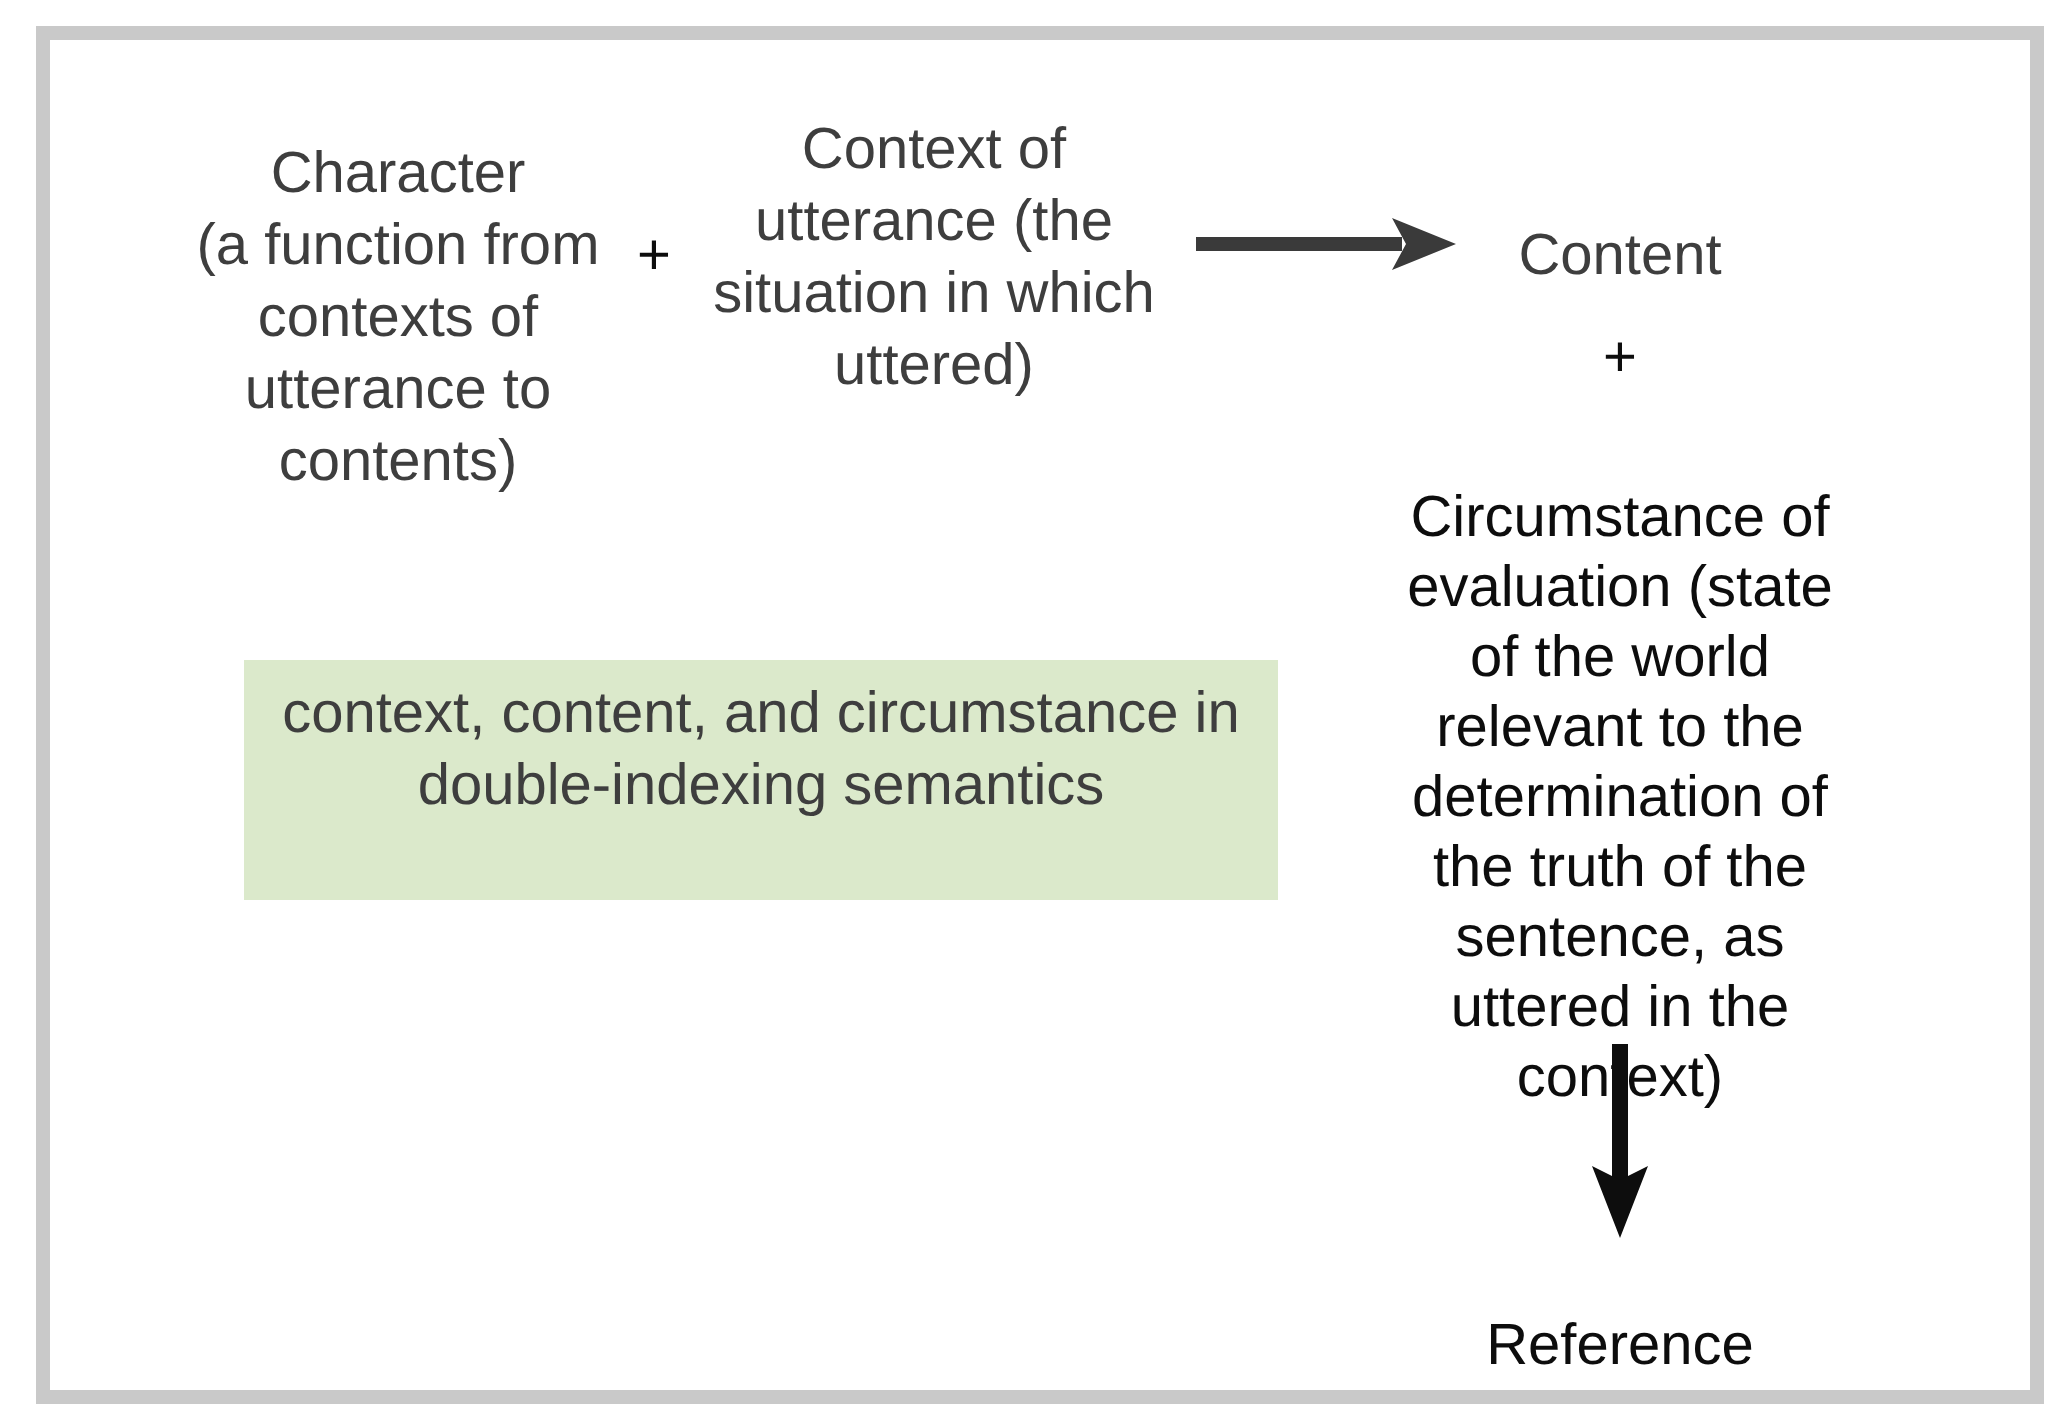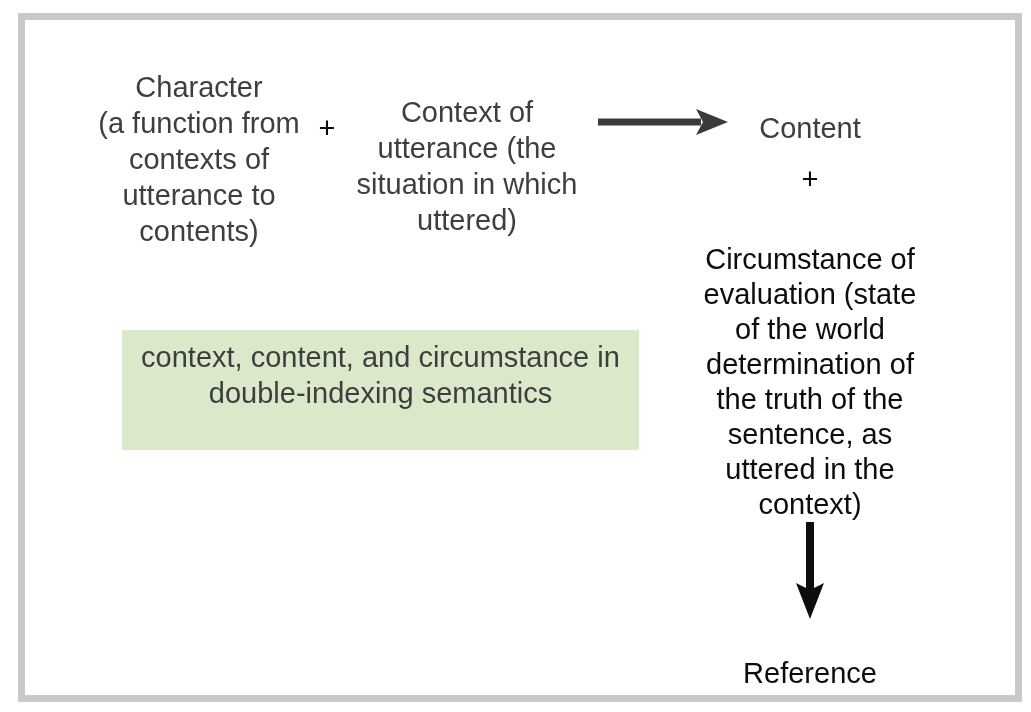--- a/index.html
+++ b/index.html
@@ -34,21 +34,21 @@
     font-size: 29px;
     line-height: 36px;
     white-space: nowrap;
   }
   .tblock div { white-space: nowrap; }
   .gray  { color: var(--text-primary-gray, #3e3e3e); }
   .black { color: var(--text-black, #0d0d0d); }
 
   .character-block   { left: 69px;  top: 69px;  width: 260px; }
   .plus-left         { left: 302px; top: 110px; width: 50px;  color: var(--text-black, #0d0d0d); }
-  .context-block     { left: 337px; top: 57px;  width: 260px; margin-top: 37px; }
+  .context-block     { left: 337px; top: 57px;  width: 260px; }
   .content-label     { left: 680px; top: 110px; width: 260px; }
   .plus-right        { left: 680px; top: 162px; width: 260px; line-height: 35px; }
   .circumstance-block{ left: 680px; top: 198px; width: 260px; line-height: 35px; margin-top: 44px; }
   .reference-label   { left: 680px; top: 655px; width: 260px; }
 
   .h-arrow {
     position: absolute;
     left: 597px;
     top: 107px;
     color: var(--arrow-gray, #3a3a3a);
@@ -109,20 +109,21 @@
   </svg>
 
   <div class="tblock gray content-label">Content</div>
 
   <div class="tblock black plus-right">+</div>
 
   <div class="tblock black circumstance-block">
       <div>Circumstance of</div>
       <div>evaluation (state</div>
       <div>of the world</div>
+      <div>relevant to the</div>
       <div>determination of</div>
       <div>the truth of the</div>
       <div>sentence, as</div>
       <div>uttered in the</div>
       <div>context)</div>
     </div>
 
   <svg class="v-arrow" width="32" height="100" viewBox="0 0 32 100" aria-hidden="true">
     <line x1="16" y1="1" x2="16" y2="70" stroke="currentColor" stroke-width="8"></line>
     <polygon points="2,62 16,69 30,62 16,98" fill="currentColor"></polygon>

